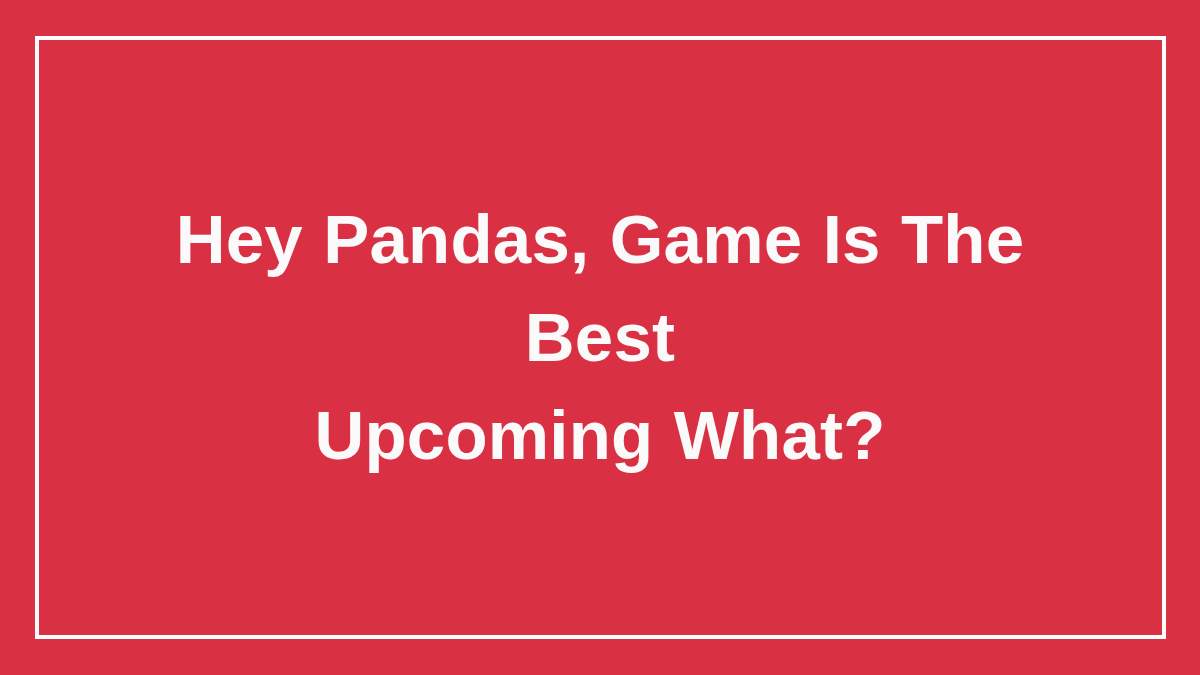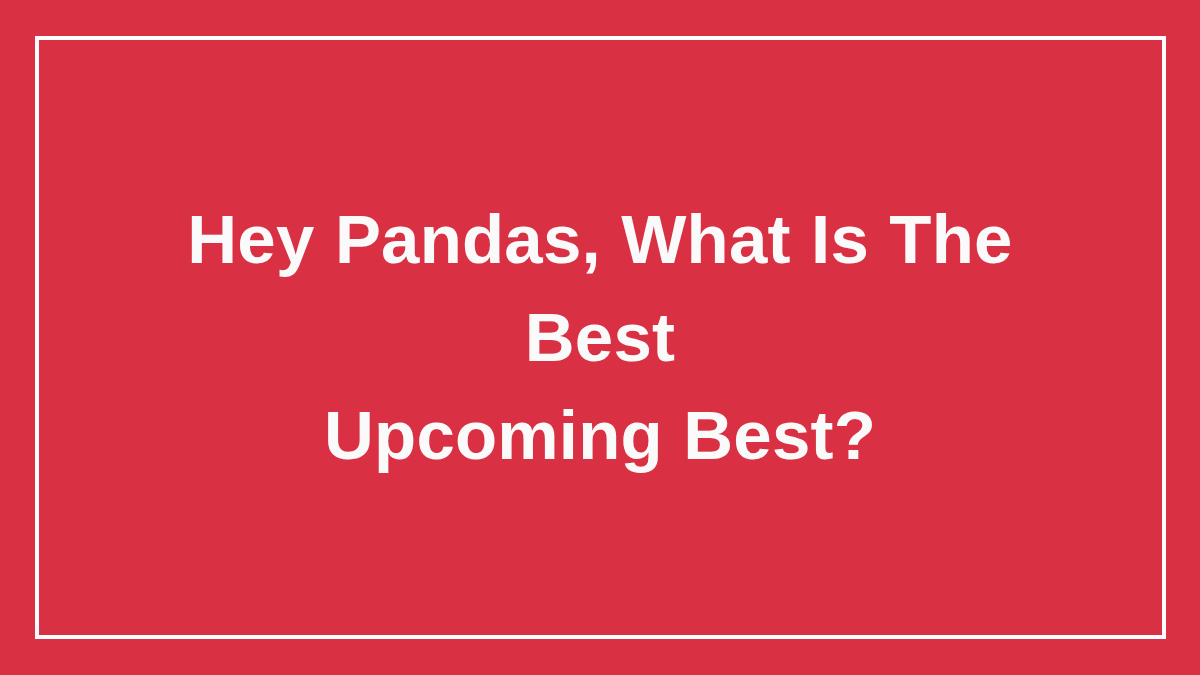--- a/index.html
+++ b/index.html
@@ -65,18 +65,18 @@
 </style>
 </head>
 <body>
 
 <div class="banner-card">
 
   <div class="banner-frame"></div>
 
   <div class="headline-wrap">
     <h1 class="headline">
-      <span class="line">Hey Pandas, What Is The Best</span>
-      <span class="line">Upcoming Best?</span>
+      <span class="line">Hey Pandas, Game Is The Best</span>
+      <span class="line">Upcoming What?</span>
     </h1>
   </div>
 
 </div>
 
 </body></html>

